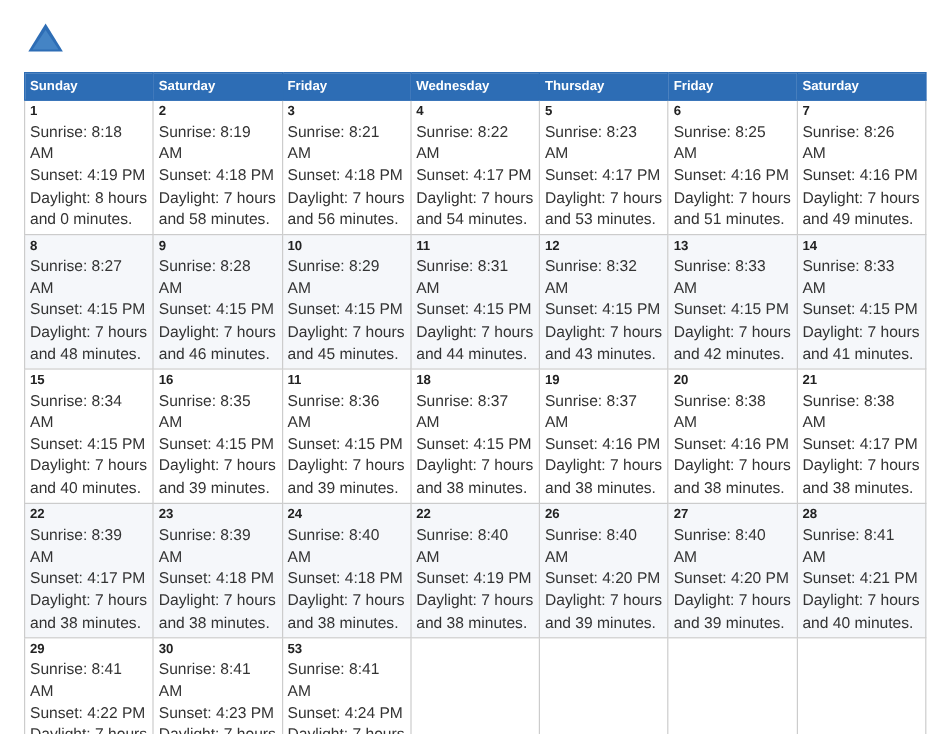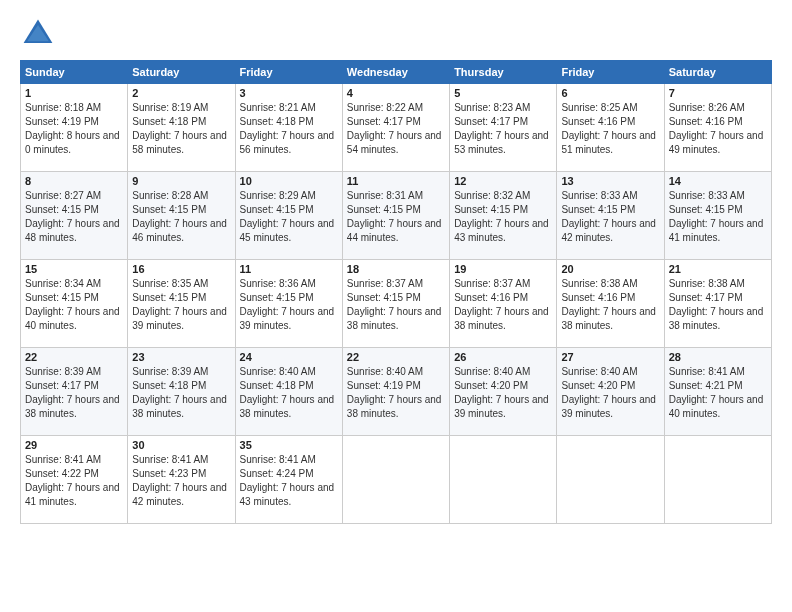--- a/index.html
+++ b/index.html
@@ -76,21 +76,21 @@
       background: #f5f7fa;
     }
     .day-num {
       font-size: 11px;
       font-weight: bold;
       color: #222;
       display: block;
       margin-bottom: 2px;
     }
     .day-info {
-      font-size: 10px;
+      font-size: 13px;
       color: #333;
       line-height: 1.4;
     }
     .empty-cell {
       background: #f5f7fa;
     }
   </style>
 </head>
 <body>
 
@@ -248,21 +248,21 @@
         <tr>
           <td>
             <span class="day-num">29</span>
             <div class="day-info">Sunrise: 8:41 AM<br>Sunset: 4:22 PM<br>Daylight: 7 hours and 41 minutes.</div>
           </td>
           <td>
             <span class="day-num">30</span>
             <div class="day-info">Sunrise: 8:41 AM<br>Sunset: 4:23 PM<br>Daylight: 7 hours and 42 minutes.</div>
           </td>
           <td>
-            <span class="day-num">35</span>
+            <span class="day-num">53</span>
             <div class="day-info">Sunrise: 8:41 AM<br>Sunset: 4:24 PM<br>Daylight: 7 hours and 43 minutes.</div>
           </td>
           <td class="empty-cell"></td>
           <td class="empty-cell"></td>
           <td class="empty-cell"></td>
           <td class="empty-cell"></td>
         </tr>
       </tbody>
   </table>
 </div>

